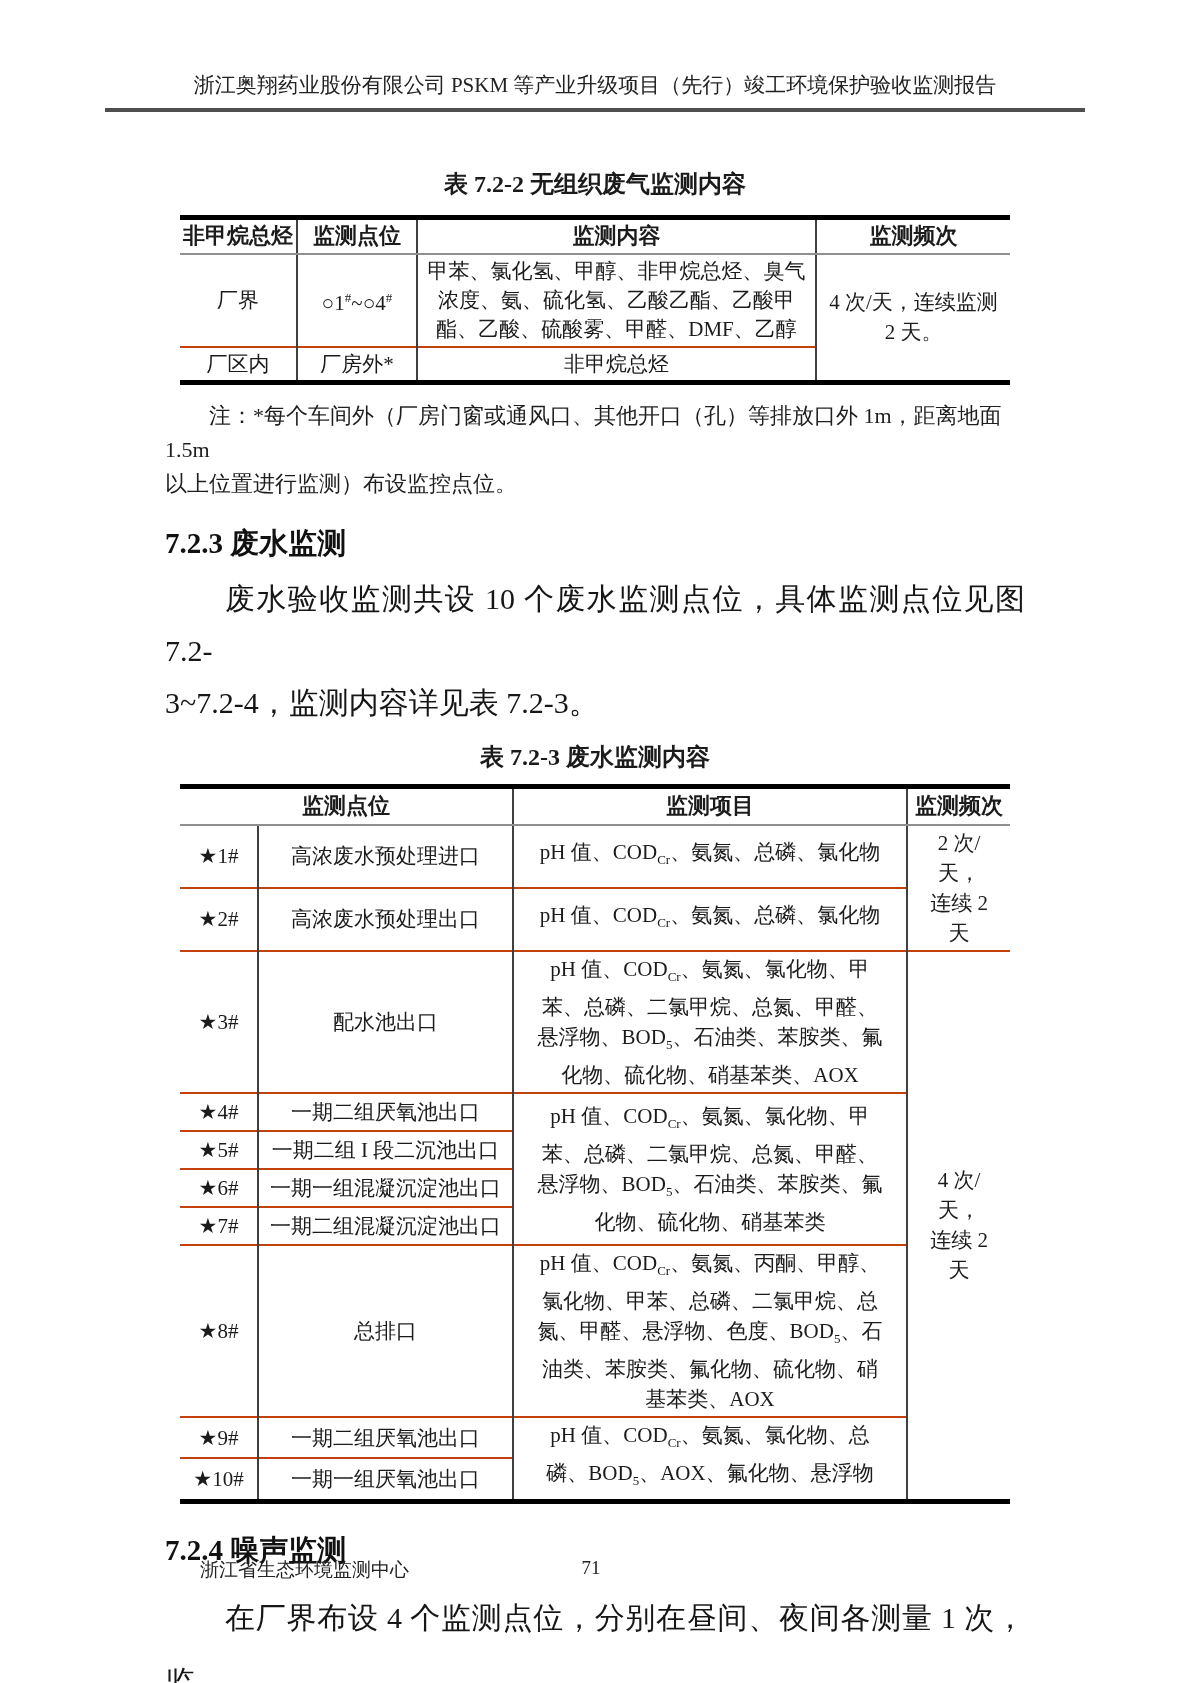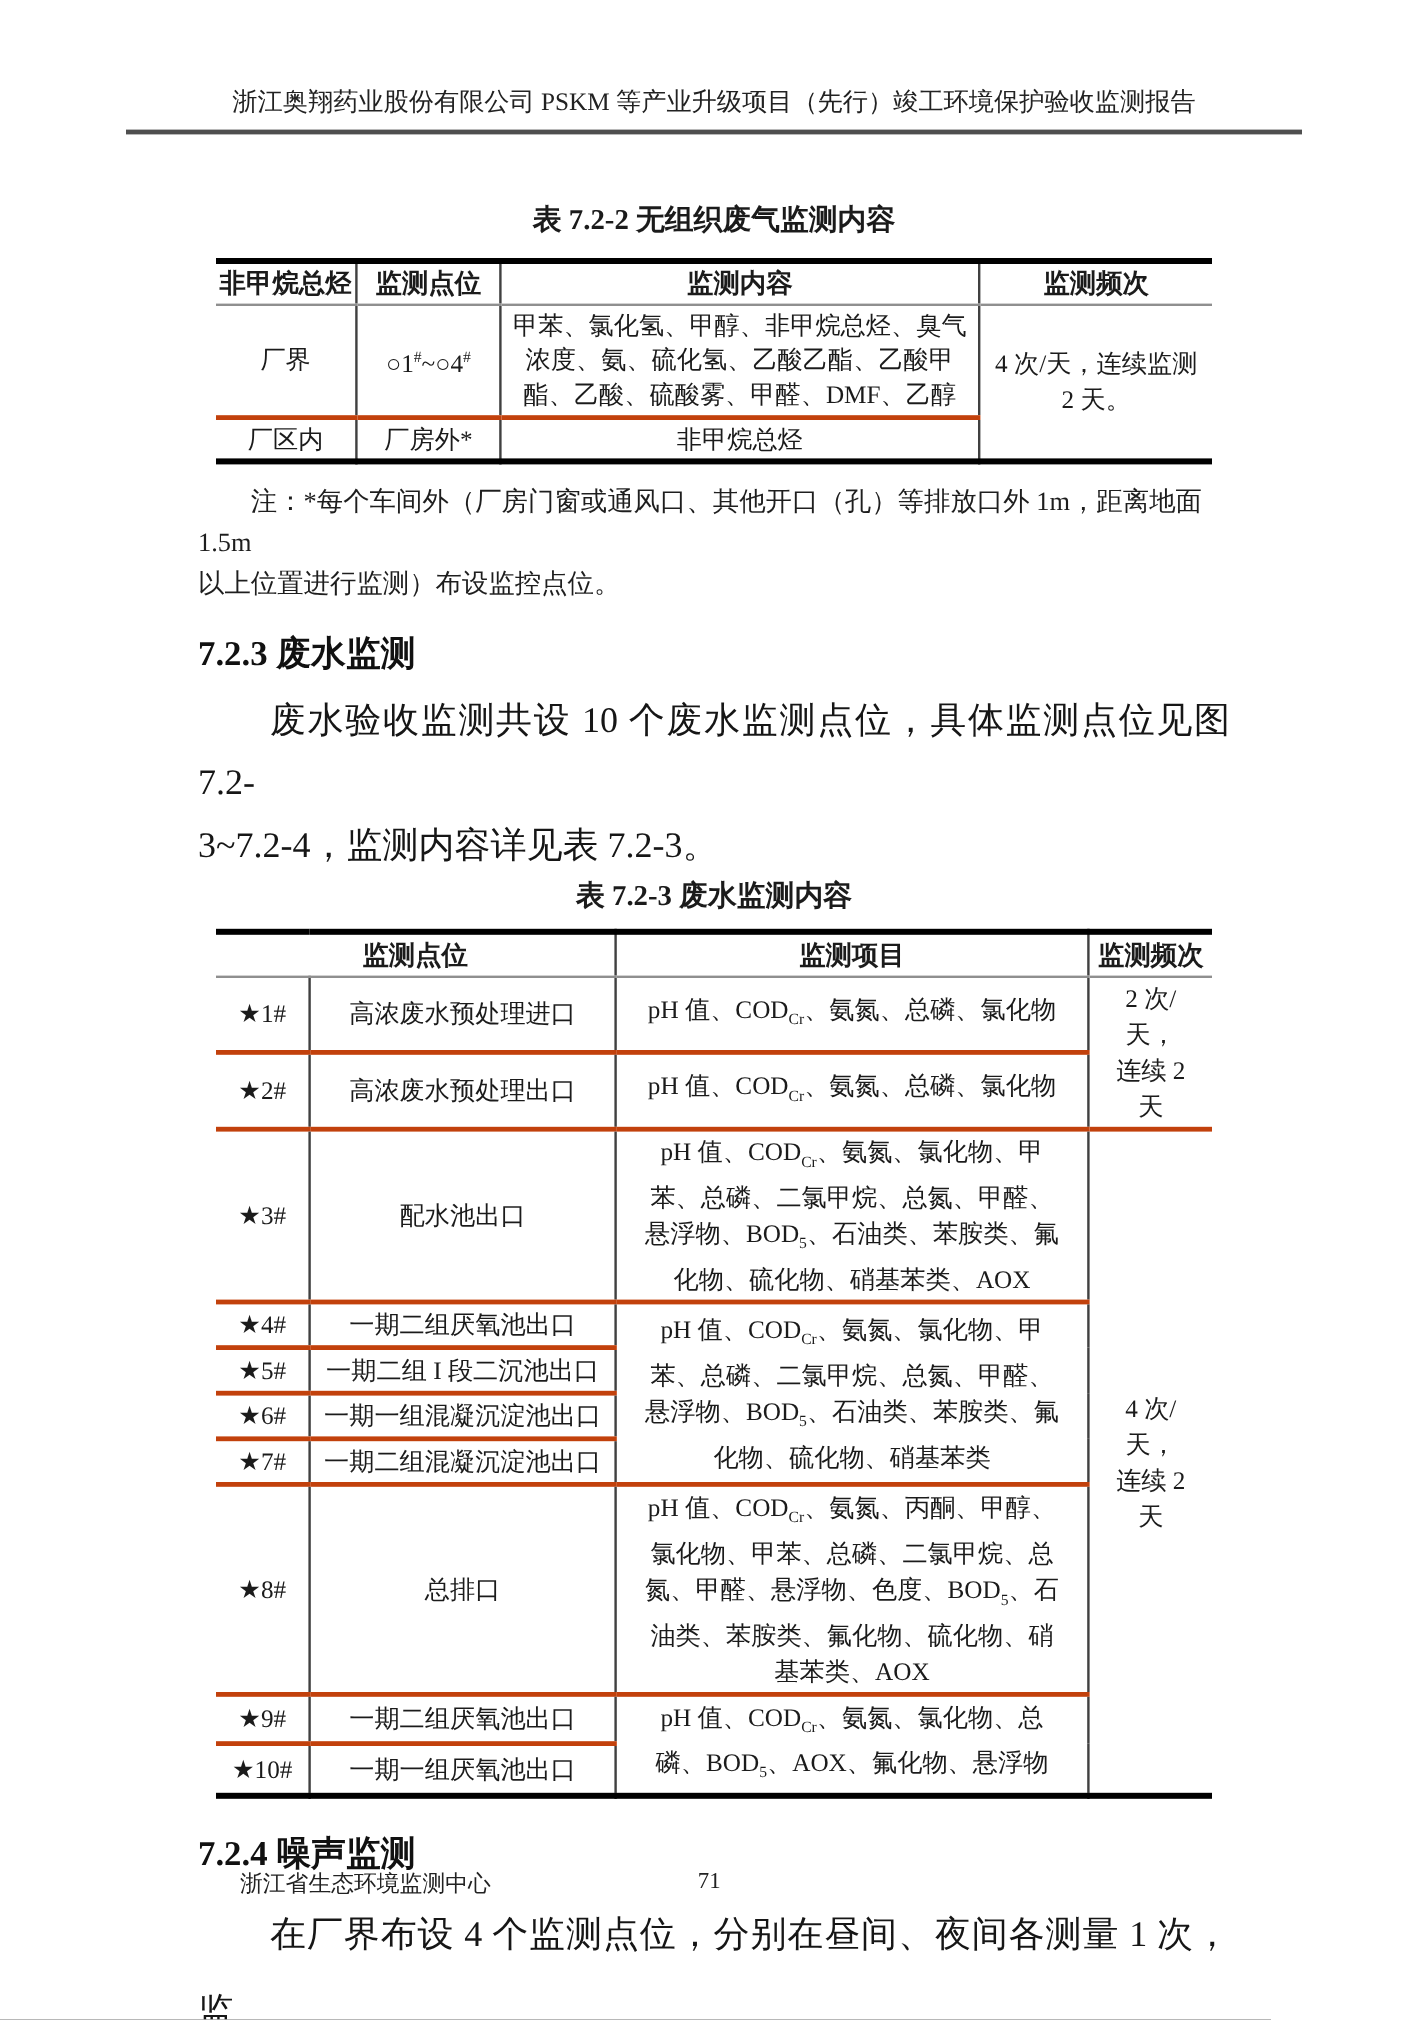--- a/index.html
+++ b/index.html
@@ -29,33 +29,33 @@
   
   .content { margin:0 165px; width:860px; }
 
   .table-title {
     text-align:center;
     font-weight:bold;
     font-size:24px;
     line-height:33px;
   }
   .title-1 { margin-top:56px; }
-  .title-2 { margin-top:0; }
+  .title-2 { margin-top:12px; }
 
   table.doc-table {
     margin-left:15px;
     width:830px;
     border-collapse:collapse;
     table-layout:fixed;
     border-top:5px solid #000;
     border-bottom:5px solid #000;
   }
   .doc-table th, .doc-table td {
     border-left:2px solid #404040;
-    border-top:4px solid #c2410c;
+    border-top:2px solid #c2410c;
     text-align:center;
     vertical-align:middle;
     padding:1px 3px;
     font-size:21px;
     line-height:30px;
     overflow:hidden;
   }
   .doc-table th:first-child, .doc-table td:first-child { border-left:none; }
   .doc-table th {
     border-top:none;

